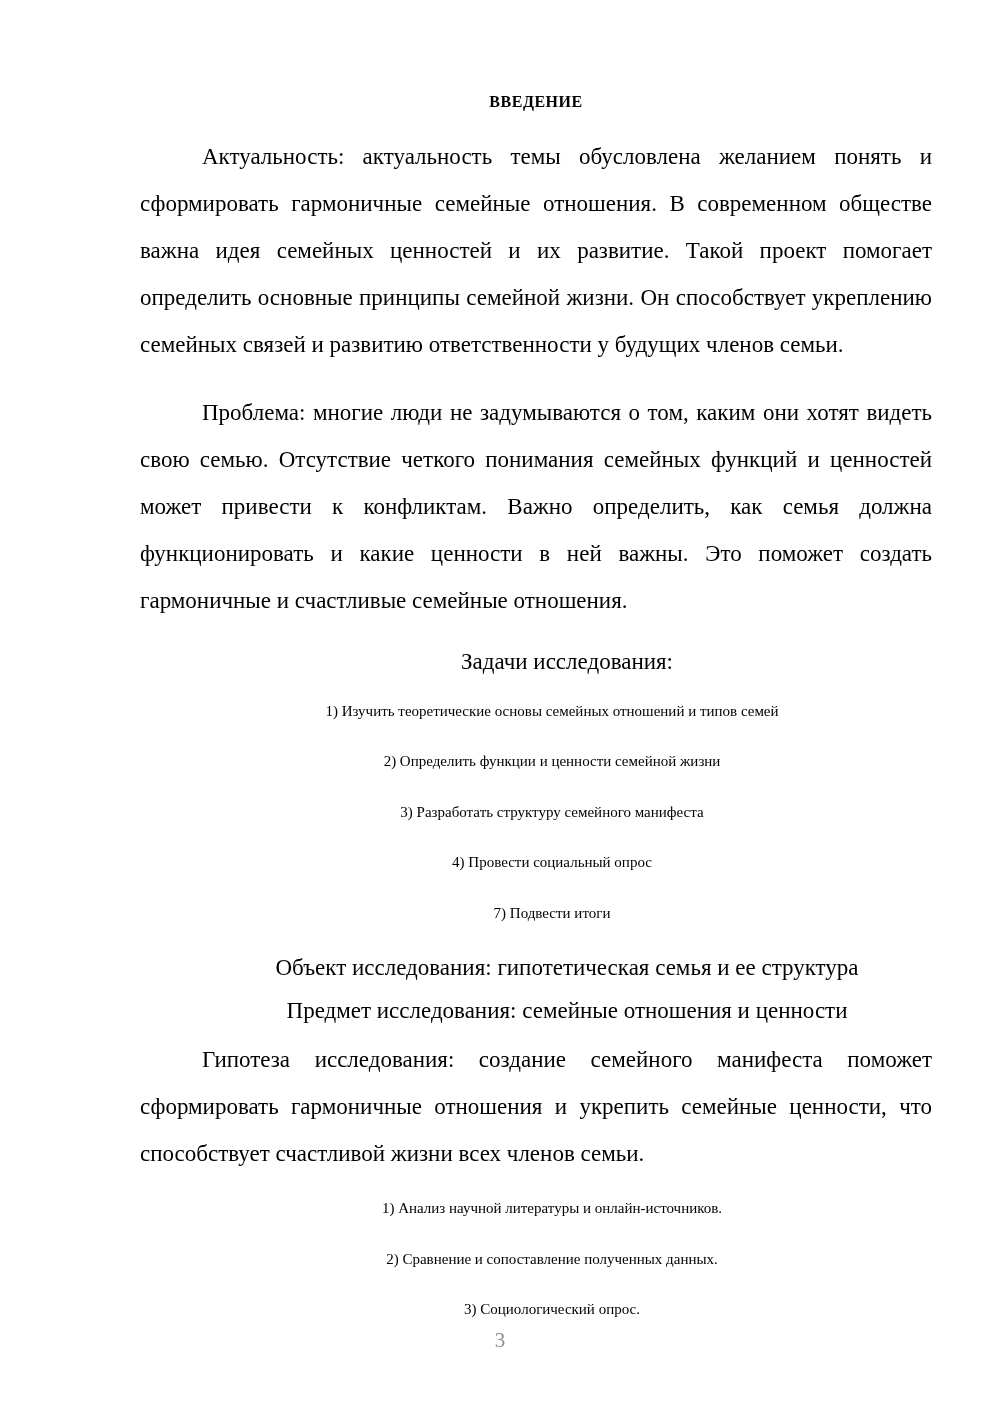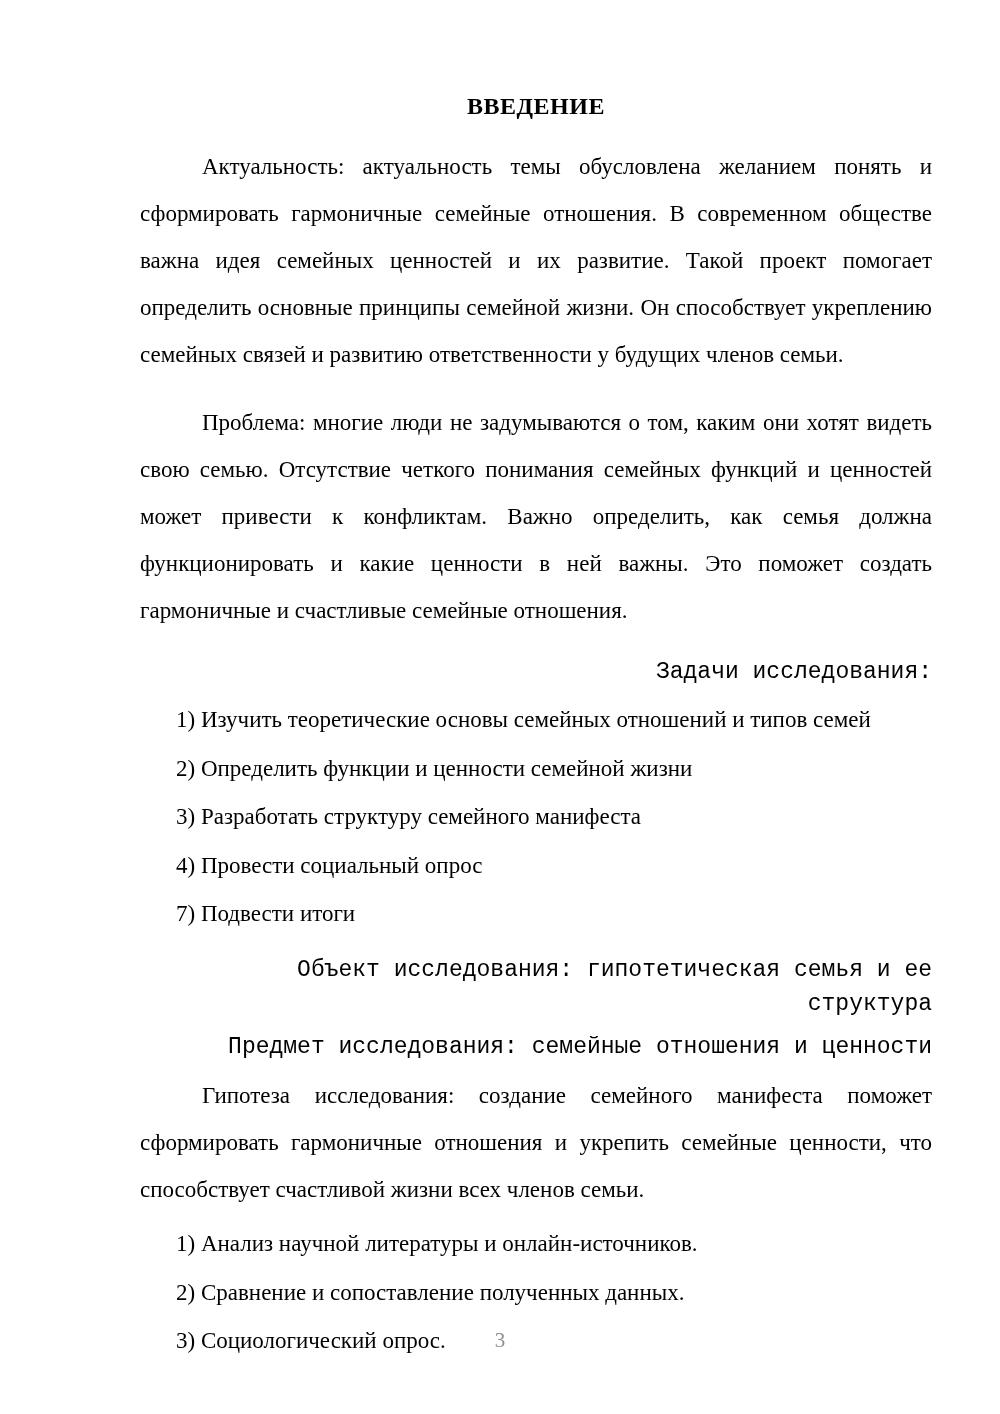--- a/index.html
+++ b/index.html
@@ -21,21 +21,21 @@
     box-sizing: border-box;
     overflow: hidden;
   }
   .content {
     position: absolute;
     left: 140px;
     top: 0;
     width: 792px;   
   }
   .doc-title {
-    font-size: 24px;
+    font-size: 16px;
     font-weight: bold;
     text-align: center;
     letter-spacing: 0.5px;
     margin: 0;
     padding-top: 92px;
     line-height: 1.2;
   }
   
   .para {
     font-size: 23px;
@@ -43,32 +43,31 @@
     text-align: justify;
     text-justify: inter-word;
     text-indent: 62px;
     margin: 0;
     hyphens: none;
   }
   
   .line-indent {
     font-size: 23px;
     line-height: 34.5px;
-    text-align: right;
+    text-align: center;
     text-indent: 62px;
     margin: 0;
-    font-family: Liberation Mono, monospace;
   }
   
   .list-item {
-    font-size: 23px;
+    font-size: 15px;
     line-height: 34.5px;
-    text-align: left;
+    text-align: center;
     text-indent: 32px;
-    margin: 4px;
+    margin: 16px;
   }
   .gap-para   { margin-top: 21px; }
   .gap-small  { margin-top: 8px; }
   .gap-list   { margin-top: 14px; }
   .gap-title  { margin-top: 22px; }
 
   .page-number {
     position: absolute;
     left: 0;
     right: 0;

